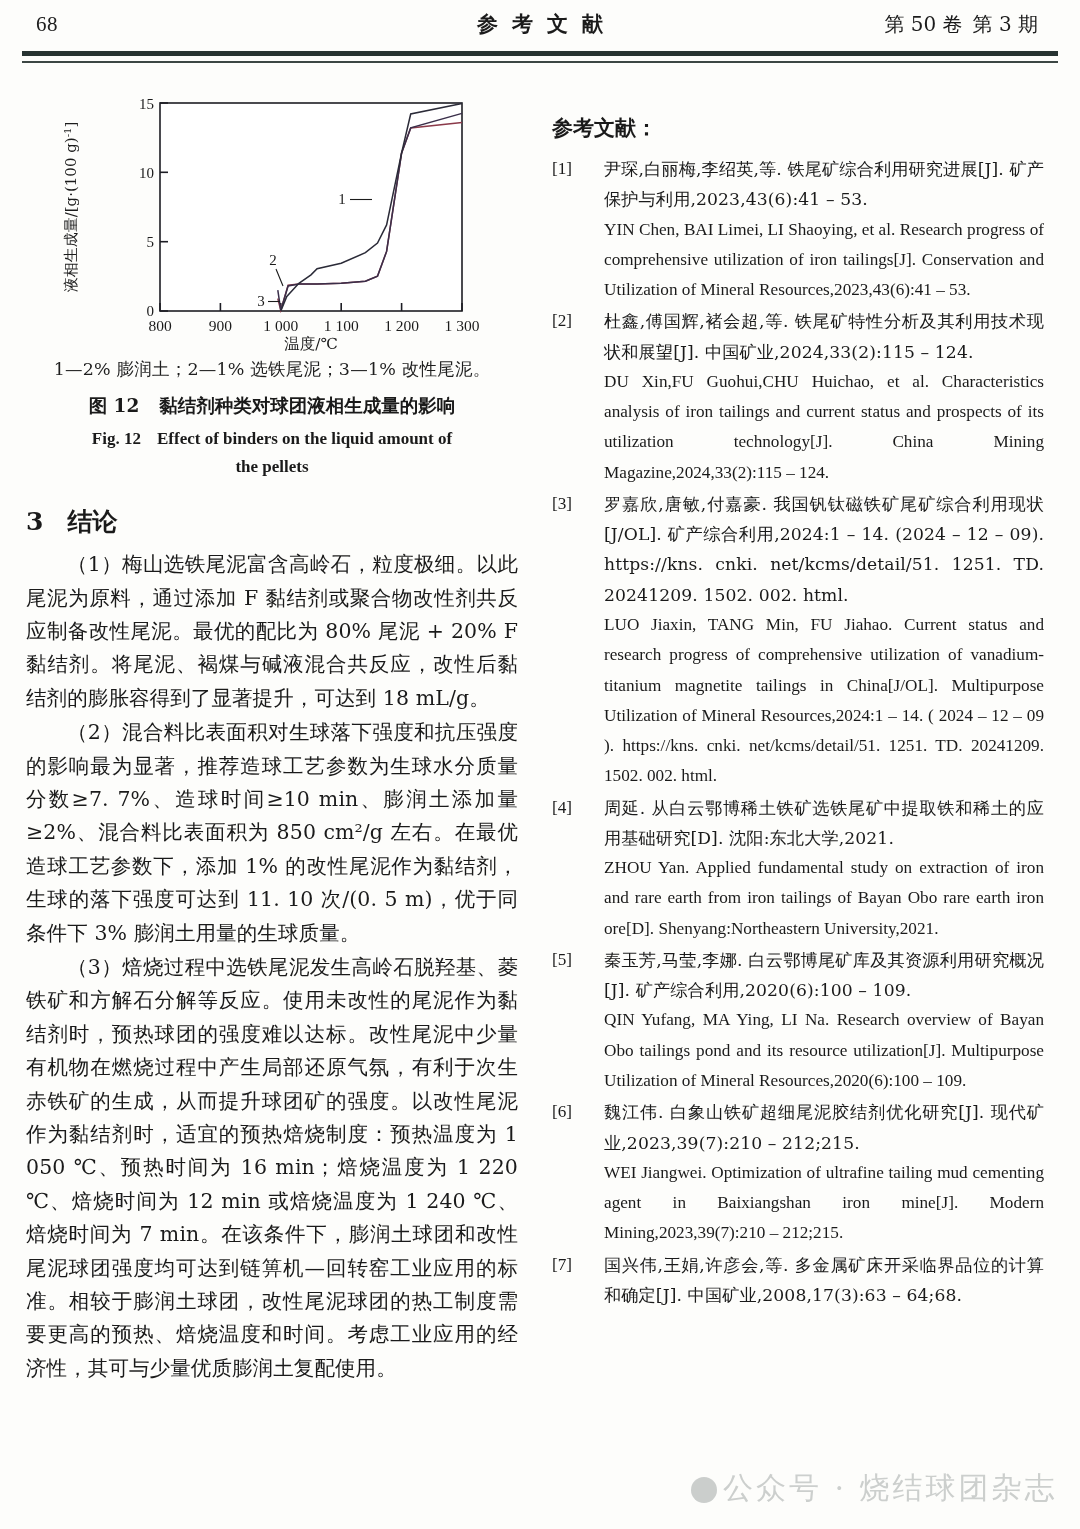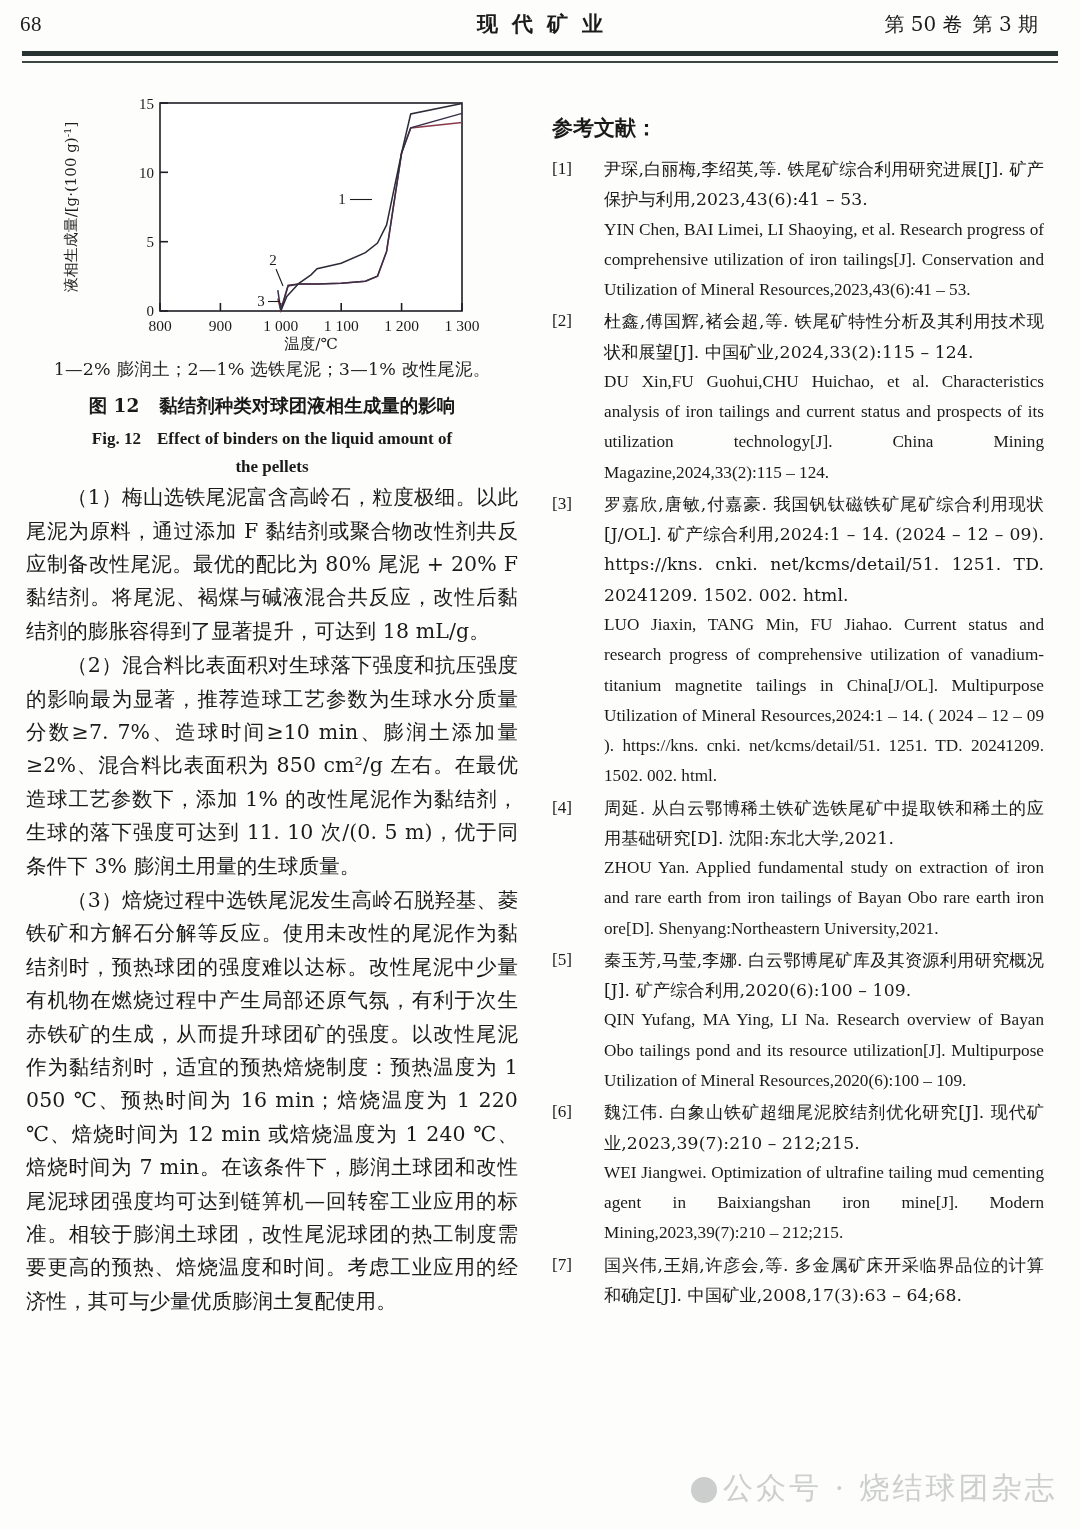--- a/index.html
+++ b/index.html
@@ -11,21 +11,21 @@
     font-family: "Liberation Serif", "DejaVu Serif", serif;
     color: #1a1a1a;
     position: relative;
     overflow: hidden;
   }
 
   
   .page-header {
     position: relative;
     height: 48px;
-    padding: 0 20px;
+    padding: 0 36px;
     display: flex;
     align-items: center;
   }
   .hdr-page-num {
     font-size: 21px;
     letter-spacing: 0.5px;
     color: #202020;
   }
   .hdr-journal {
     position: absolute;
@@ -175,21 +175,21 @@
     background: rgba(120,128,128,0.38);
     vertical-align: middle;
     margin-right: 6px;
   }
 </style>
 </head>
 <body>
 
 <div class="page-header">
   <div class="hdr-page-num">68</div>
-  <div class="hdr-journal">现代矿业</div>
+  <div class="hdr-journal">参考文献</div>
   <div class="hdr-vol">
     <span>第 50 卷</span><span>第 3 期</span>
   </div>
 </div>
 <div class="rule-thick"></div>
 <div class="rule-thin"></div>
 
 <div class="columns">
 
   <div class="col">
@@ -255,20 +255,23 @@
       <div class="fig-legend">1—2% 膨润土；2—1% 选铁尾泥；3—1% 改性尾泥。</div>
       <div class="fig-title-cn">
         <span class="lbl">图 12</span><span>黏结剂种类对球团液相生成量的影响</span>
       </div>
       <div class="fig-title-en">
         <span class="lbl">Fig. 12</span><span>Effect of binders on the liquid amount of</span>
         <div>the pellets</div>
       </div>
     </div>
 
+    <div class="sec-head">
+      <span class="num">3</span><span>结论</span>
+    </div>
 
     <p class="para indent">（1）梅山选铁尾泥富含高岭石，粒度极细。以此尾泥为原料，通过添加 F 黏结剂或聚合物改性剂共反应制备改性尾泥。最优的配比为 80% 尾泥 + 20% F 黏结剂。将尾泥、褐煤与碱液混合共反应，改性后黏结剂的膨胀容得到了显著提升，可达到 18 mL/g。</p>
     <p class="para indent">（2）混合料比表面积对生球落下强度和抗压强度的影响最为显著，推荐造球工艺参数为生球水分质量分数≥7. 7%、造球时间≥10 min、膨润土添加量≥2%、混合料比表面积为 850 cm²/g 左右。在最优造球工艺参数下，添加 1% 的改性尾泥作为黏结剂，生球的落下强度可达到 11. 10 次/(0. 5 m)，优于同条件下 3% 膨润土用量的生球质量。</p>
     <p class="para indent">（3）焙烧过程中选铁尾泥发生高岭石脱羟基、菱铁矿和方解石分解等反应。使用未改性的尾泥作为黏结剂时，预热球团的强度难以达标。改性尾泥中少量有机物在燃烧过程中产生局部还原气氛，有利于次生赤铁矿的生成，从而提升球团矿的强度。以改性尾泥作为黏结剂时，适宜的预热焙烧制度：预热温度为 1 050 ℃、预热时间为 16 min；焙烧温度为 1 220 ℃、焙烧时间为 12 min 或焙烧温度为 1 240 ℃、焙烧时间为 7 min。在该条件下，膨润土球团和改性尾泥球团强度均可达到链箅机—回转窑工业应用的标准。相较于膨润土球团，改性尾泥球团的热工制度需要更高的预热、焙烧温度和时间。考虑工业应用的经济性，其可与少量优质膨润土复配使用。</p>
   </div>
 
   <div class="col">
     <div class="ref-head">参考文献：</div>
 
     <div class="ref-item">

